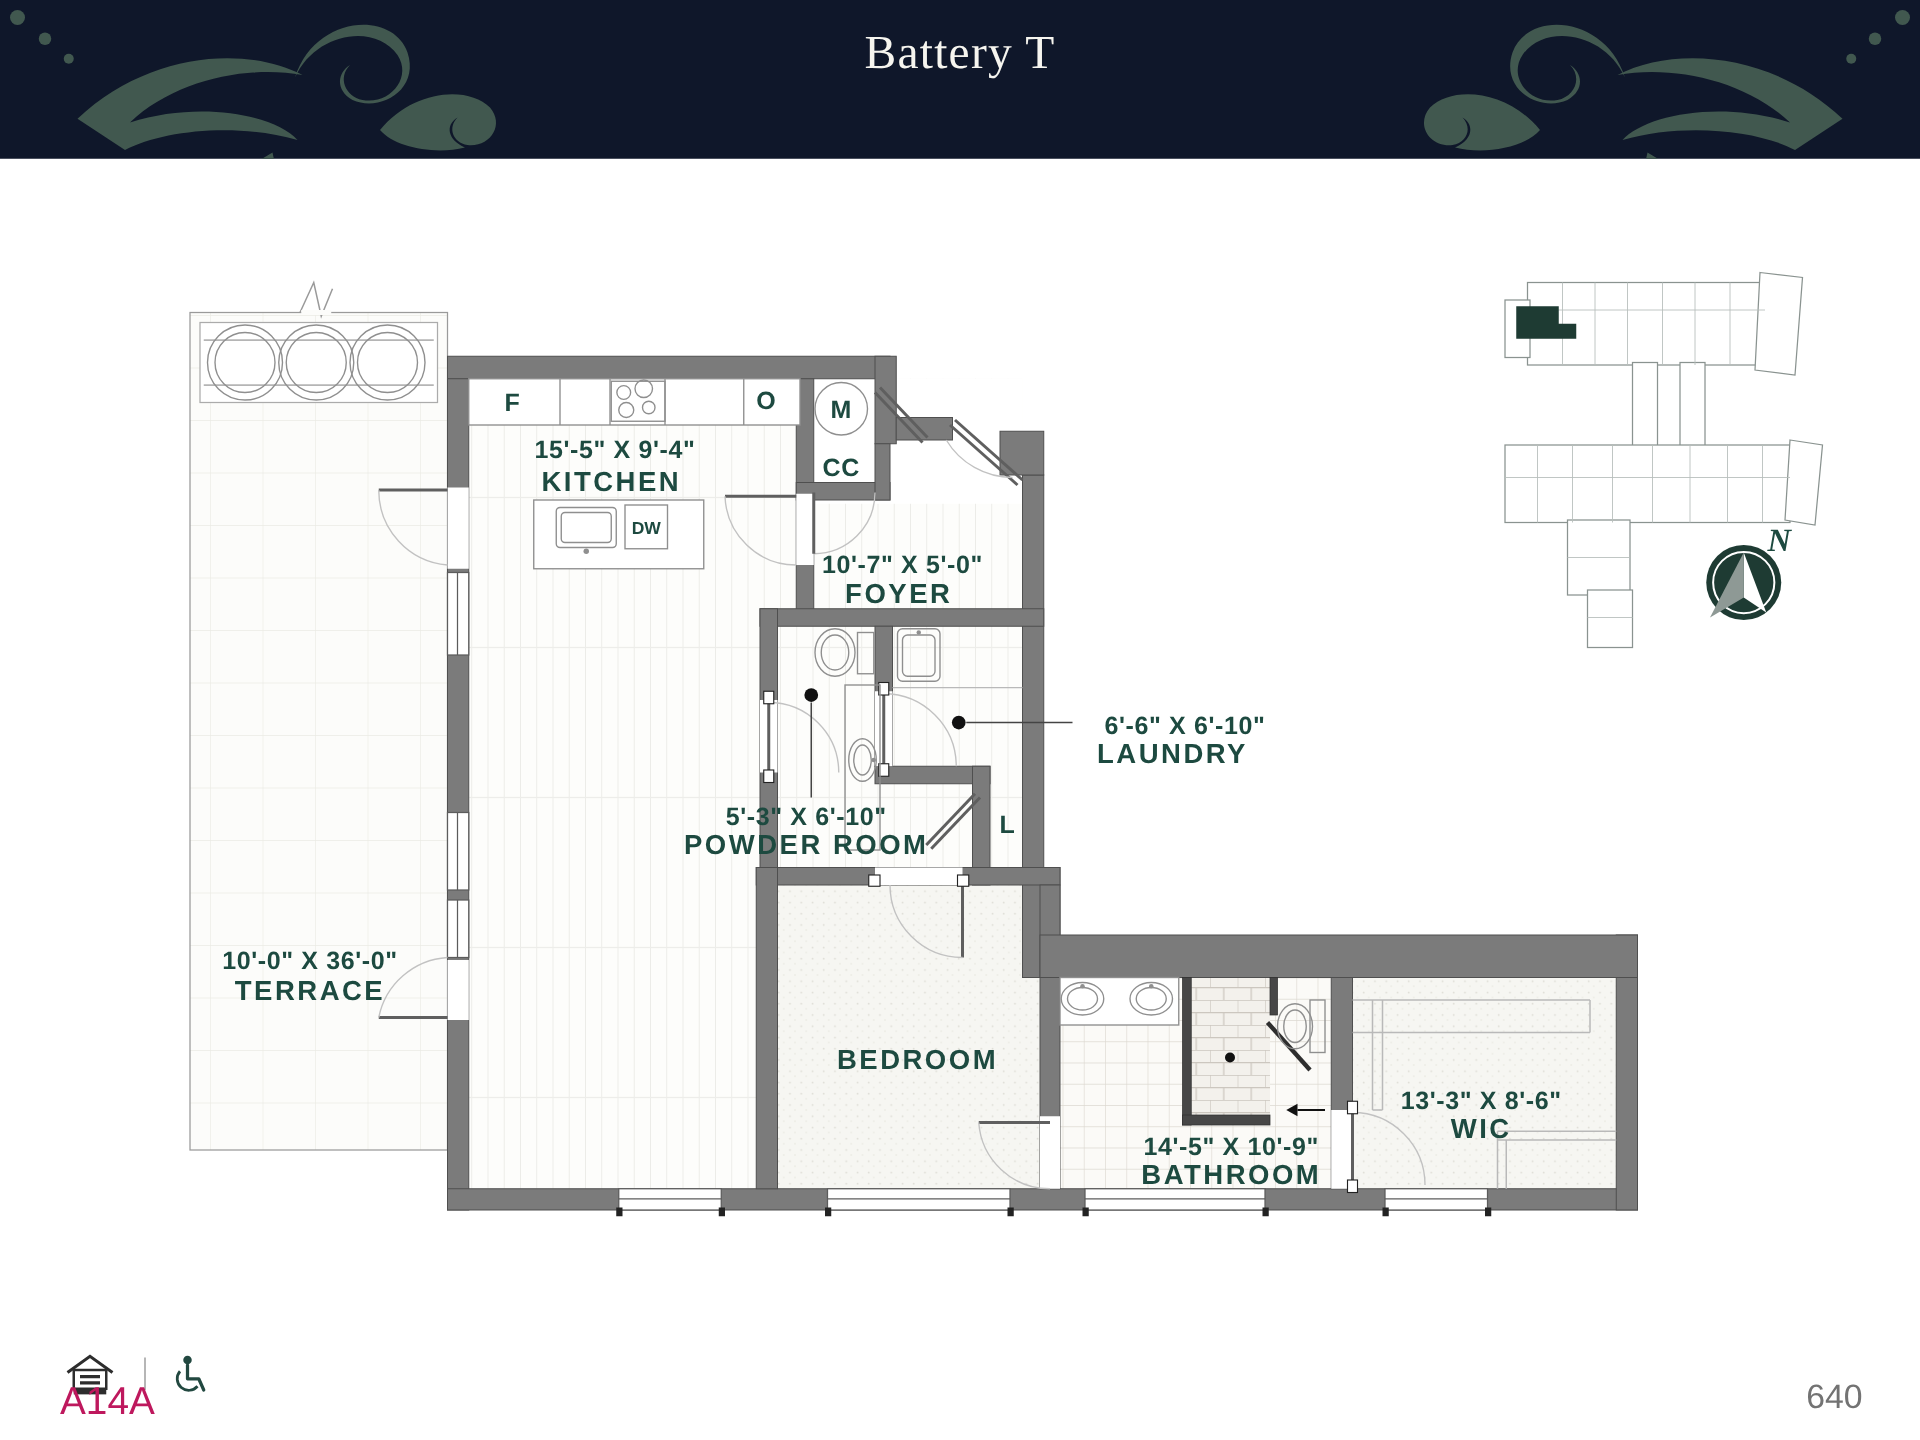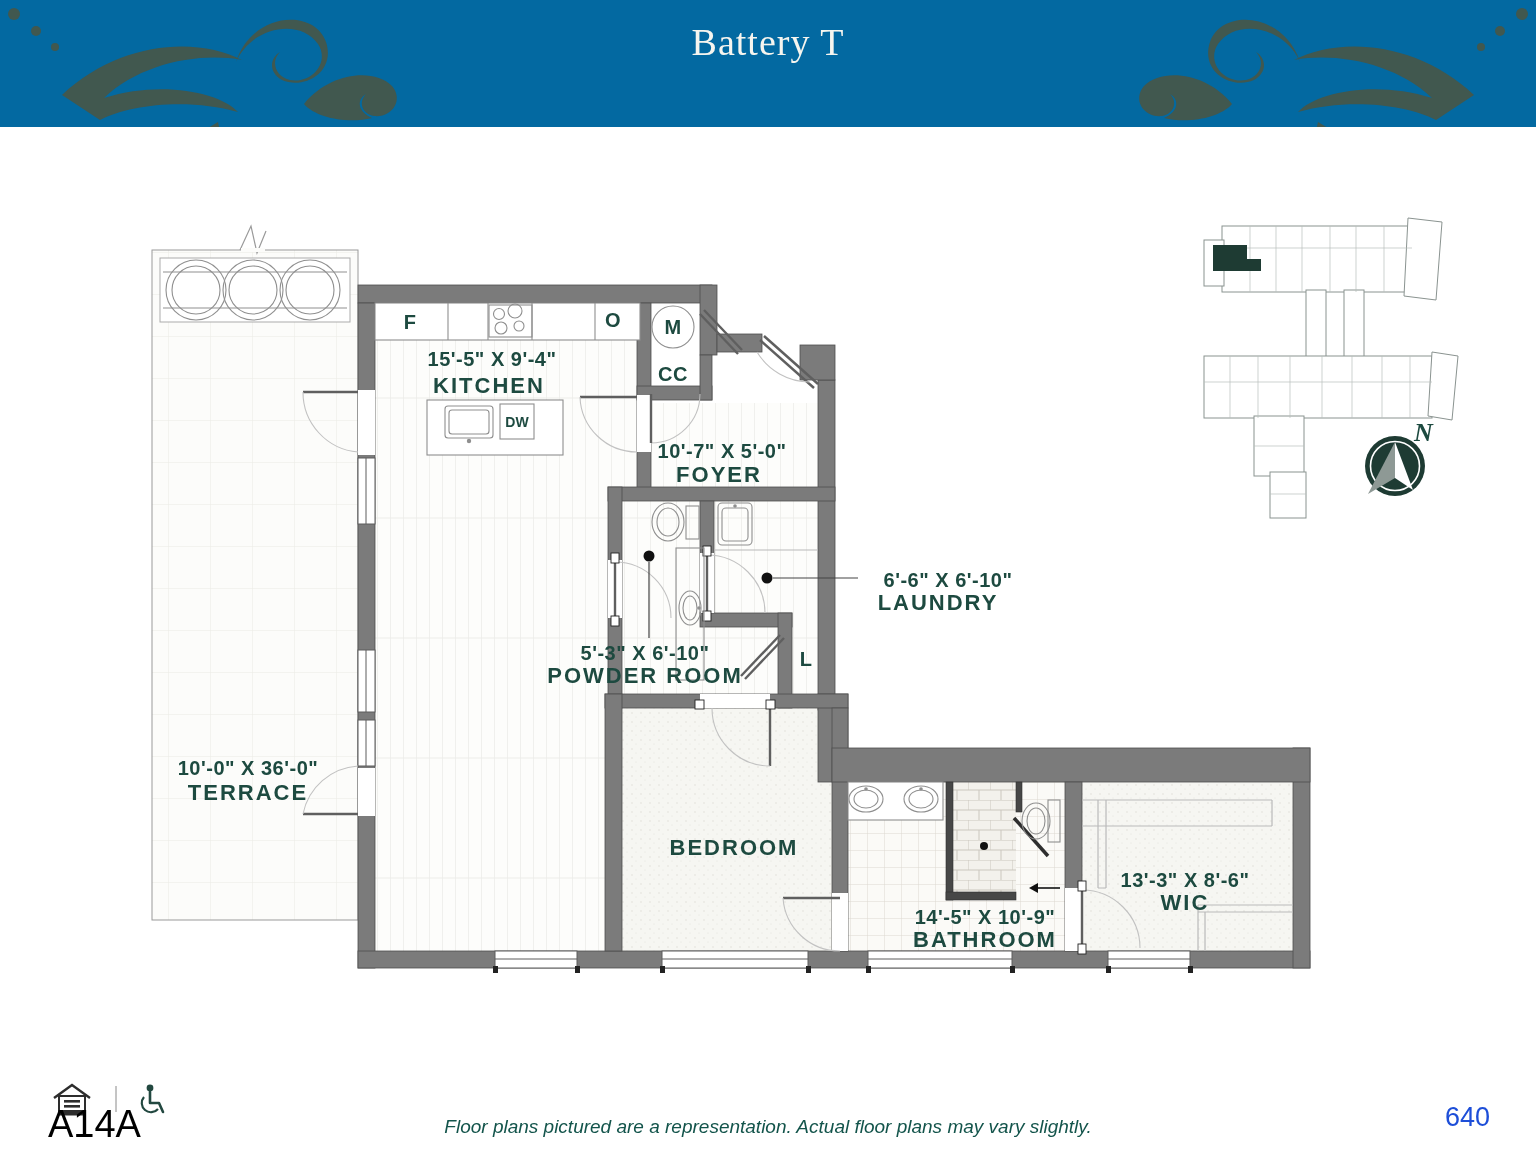--- a/index.html
+++ b/index.html
@@ -1,29 +1,29 @@
 <!DOCTYPE html>
 <html><head>
 <meta charset="utf-8">
 <style>
   html,body{margin:0;padding:0;width:1536px;height:1152px;background:#ffffff;overflow:hidden;
             font-family:"Liberation Sans",sans-serif;}
   #page{position:relative;width:1536px;height:1152px;}
   
-  #hdr{position:absolute;left:0;top:0;width:1536px;height:127px;background:#0369a1;}
+  #hdr{position:absolute;left:0;top:0;width:1536px;height:127px;background:#0f172a;}
   #hdr svg{position:absolute;left:0;top:0;}
   .hdr-title{position:absolute;left:0;top:20px;width:100%;text-align:center;color:#f6f5ef;
              font-family:"Liberation Serif",serif;font-size:38px;letter-spacing:1px;}
   .hdr-sub{position:absolute;left:0;top:79px;width:100%;text-align:center;color:#ffffff;
            font-size:21px;letter-spacing:4px;font-weight:400;}
   
-  .unit-code{position:absolute;left:48px;top:1103px;font-size:38px;color:#000000;}
+  .unit-code{position:absolute;left:48px;top:1103px;font-size:31px;color:#be185d;}
   .disclaimer{position:absolute;left:0;top:1116px;width:100%;text-align:center;font-size:19px;
               font-style:italic;color:#13544b;}
-  .pagenum{position:absolute;right:46px;top:1102px;font-size:27px;color:#1d4ed8;}
+  .pagenum{position:absolute;right:46px;top:1102px;font-size:27px;color:#737373;}
   
   .wall{fill:#7b7b7b;stroke:#4f4f4f;stroke-width:.8;}
   .dwall{fill:#474747;stroke:#303030;stroke-width:.6;}
   .fix{fill:#ffffff;stroke:#8f8f8f;stroke-width:1.1;}
   .fixn{fill:none;stroke:#8f8f8f;stroke-width:1.1;}
   .thin{fill:none;stroke:#b9b9b9;stroke-width:1;}
   .arc{fill:none;stroke:#c2c2c2;stroke-width:1.1;}
   .leaf{stroke:#5f5f5f;stroke-width:2.4;}
   .wline{stroke:#5c5c5c;stroke-width:1;}
   .lbl{font-family:"Liberation Sans",sans-serif;font-weight:bold;font-size:20px;fill:#1d4a40;
@@ -390,16 +390,15 @@
     </g>
     <line x1="116" y1="1086" x2="116" y2="1112" stroke="#8a8a8a" stroke-width="1"></line>
     <g>
       <circle cx="150" cy="1088" r="3.4" fill="#224840"></circle>
       <path d="M150,1092 L150,1103 L159,1103 L163,1112" fill="none" stroke="#224840" stroke-width="2.6" stroke-linecap="round" stroke-linejoin="round"></path>
       <path d="M144,1097 A9,9 0 1 0 158,1109" fill="none" stroke="#224840" stroke-width="2.2"></path>
     </g>
   </svg>
 
   <div class="unit-code">A14A</div>
-  <div class="disclaimer">Floor plans pictured are a representation. Actual floor plans may vary slightly.</div>
   <div class="pagenum">640</div>
 
 </div>
 
 </body></html>

